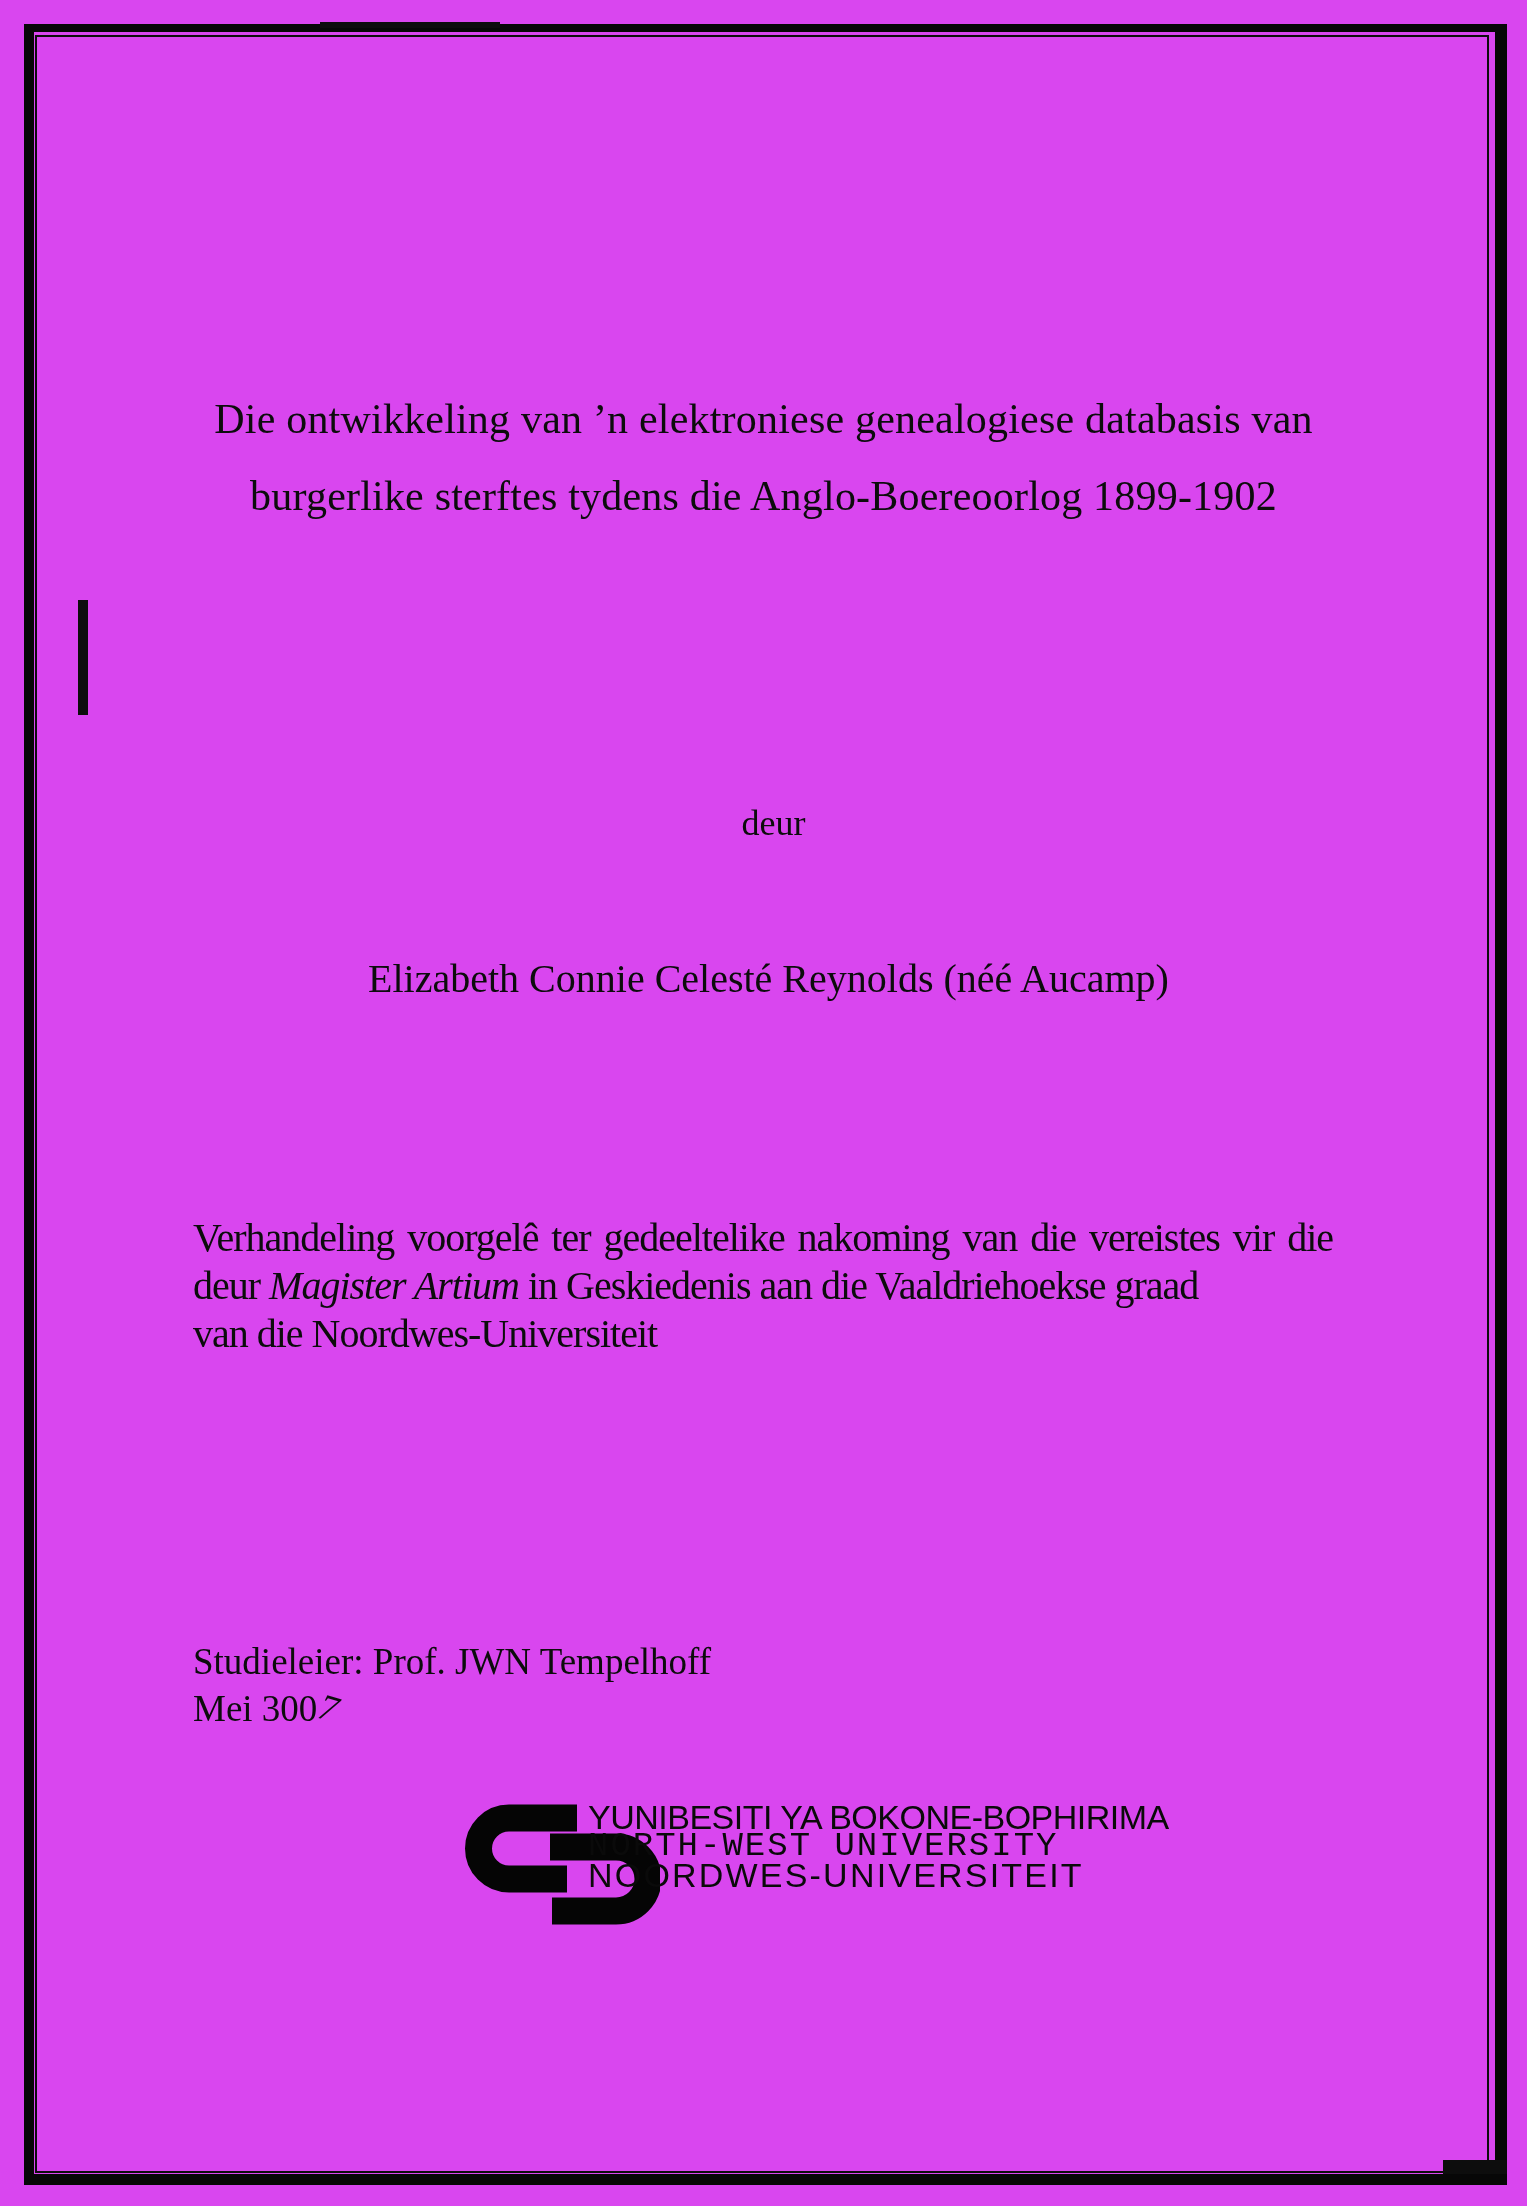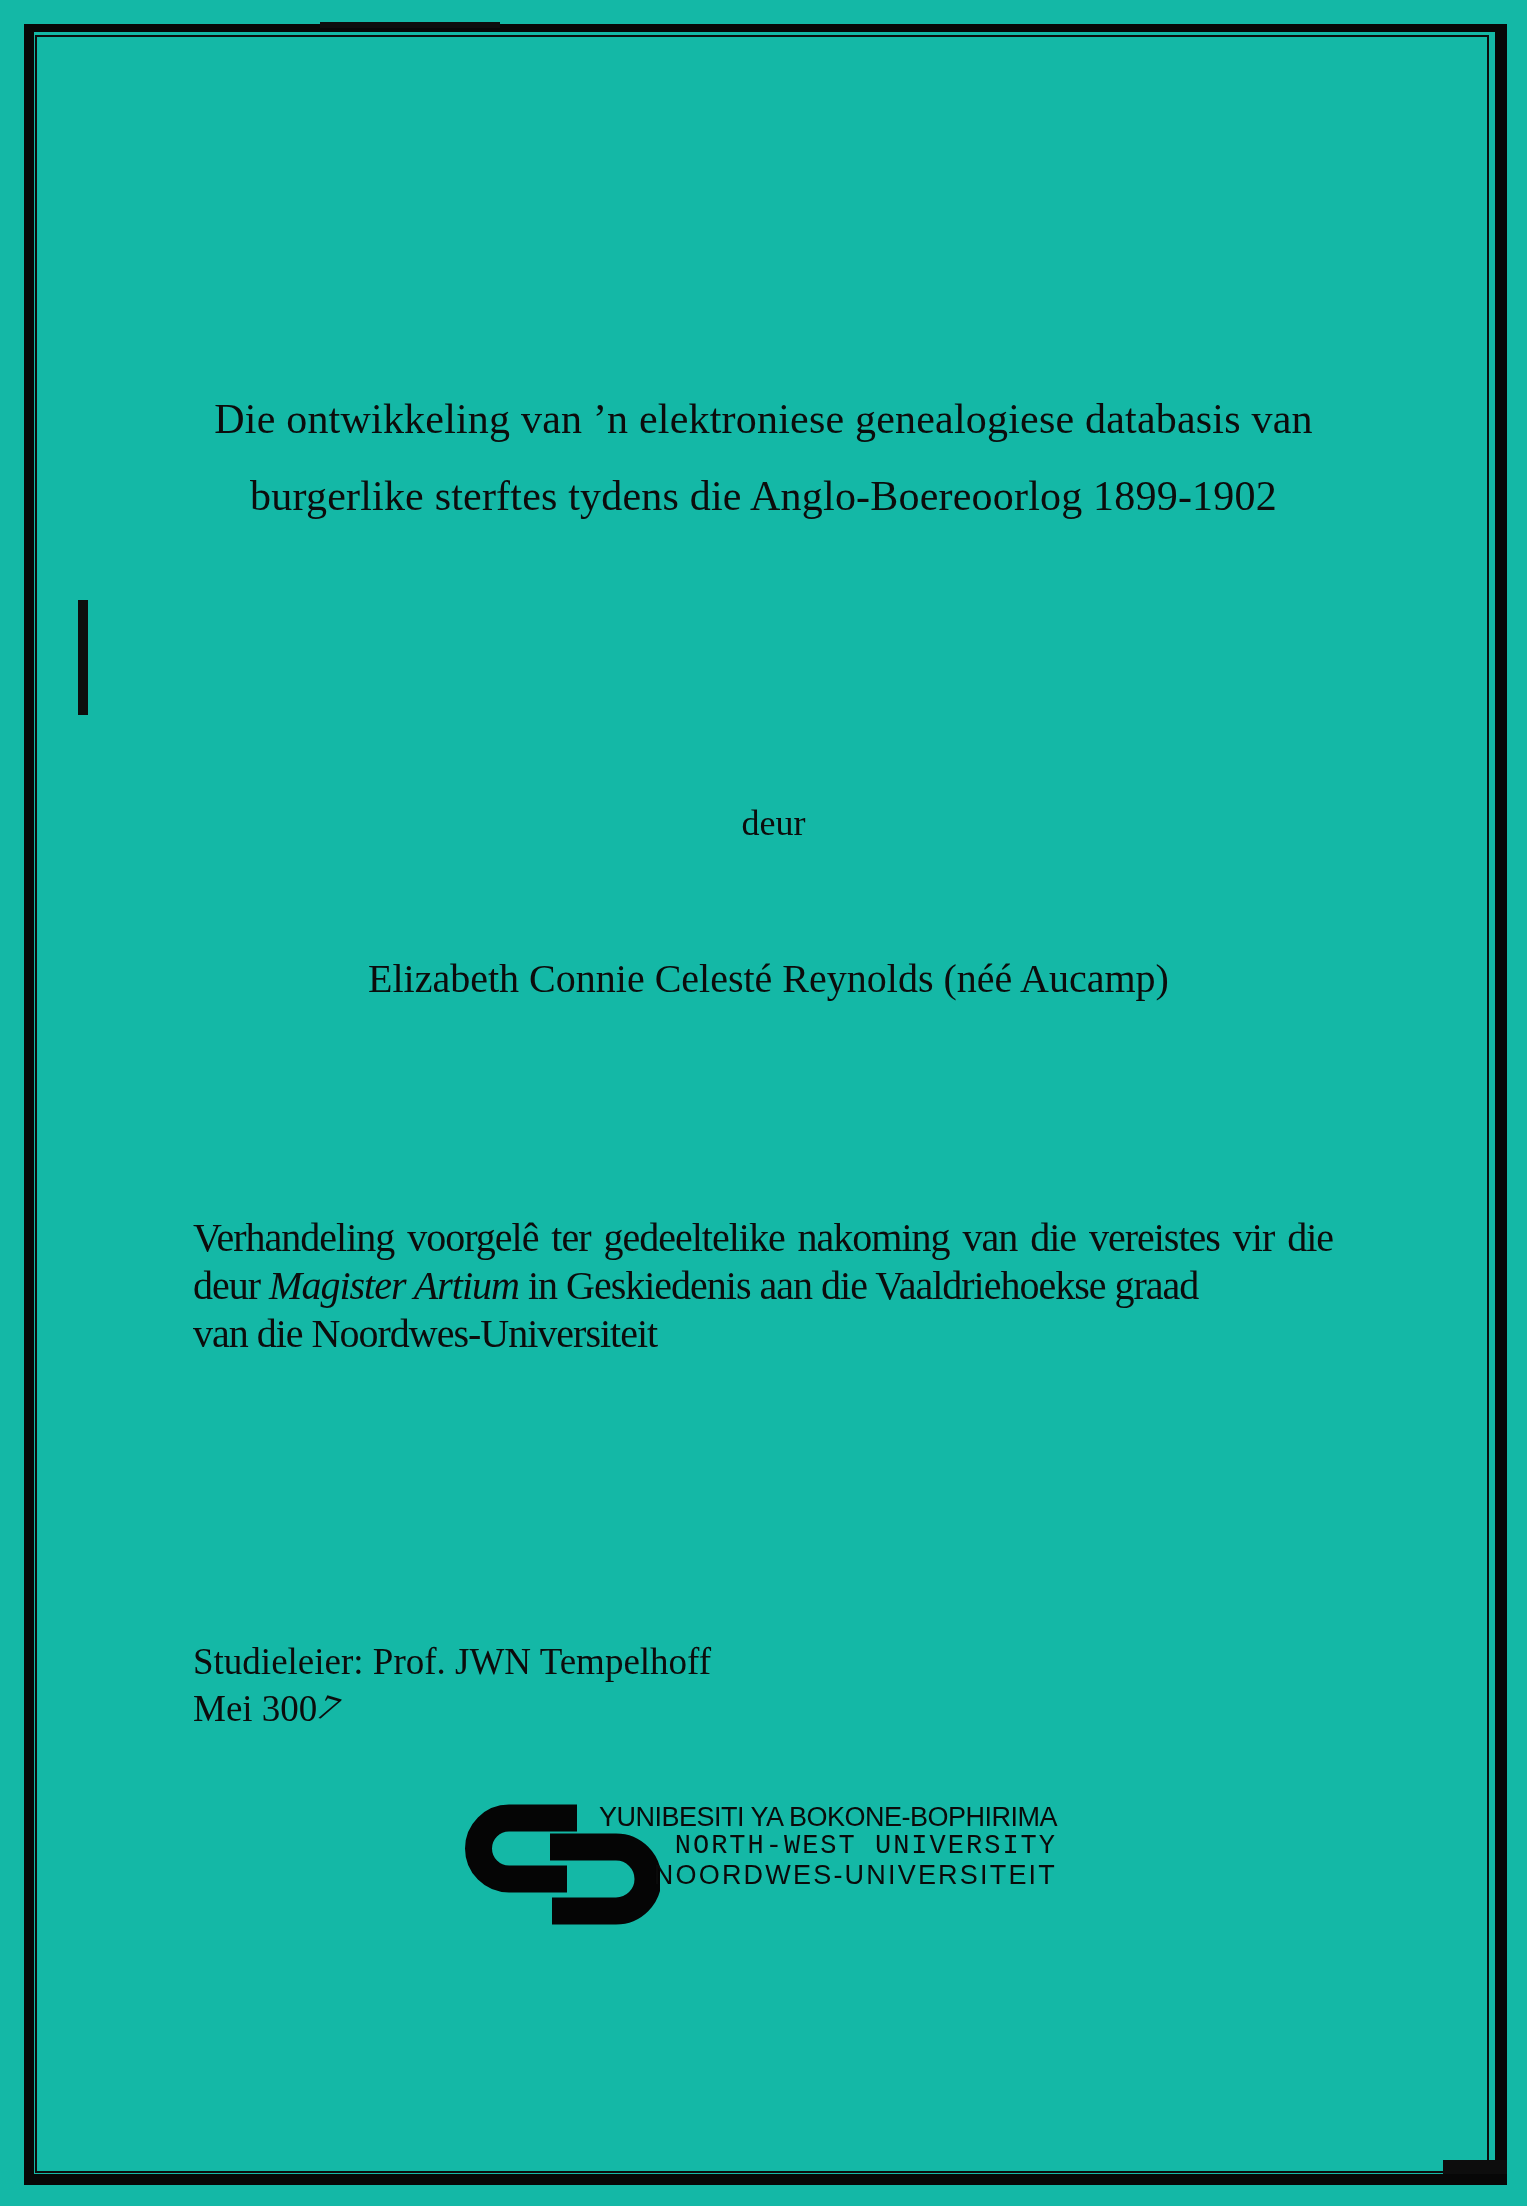--- a/index.html
+++ b/index.html
@@ -4,21 +4,21 @@
 <style>
   html, body {
     margin: 0;
     padding: 0;
     background: #e8e8e8;
   }
   .page {
     position: relative;
     width: 1527px;
     height: 2206px;
-    background: #14b8a6;
+    background: #d946ef;
     margin: 0 auto;
     overflow: hidden;
     font-family: "Liberation Serif", serif;
     color: #0c0c0c;
   }
   
   .frame-outer {
     position: absolute;
     left: 24px; top: 24px;
     width: 1483px; height: 2161px;
@@ -105,21 +105,21 @@
     left: 0; top: 2px;
     width: 195px; height: 125px;
   }
   .logo-text {
     position: absolute;
     left: 123px;
     top: 3px;
     width: 469px;
     text-align: right;
     font-family: "Liberation Sans", sans-serif;
-    font-size: 27px;
+    font-size: 34px;
     line-height: 29px;
     color: #0a0a0a;
     white-space: nowrap;
   }
   .logo-text .lt1 { display: block; letter-spacing: -0.5px; }
   .logo-text .lt2 { display: block; letter-spacing: 2px; font-family: Liberation Mono, monospace; }
   .logo-text .lt3 { display: block; letter-spacing: 2.2px; }
   
   .speck {
     position: absolute;

